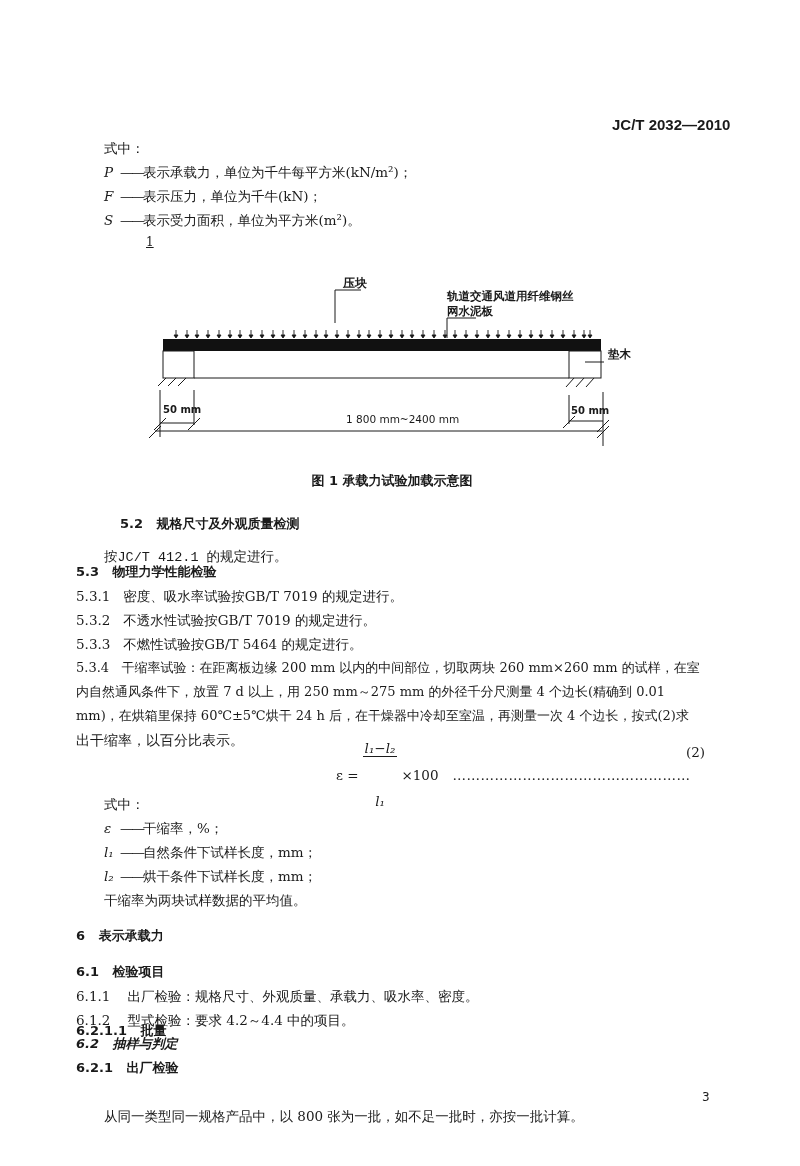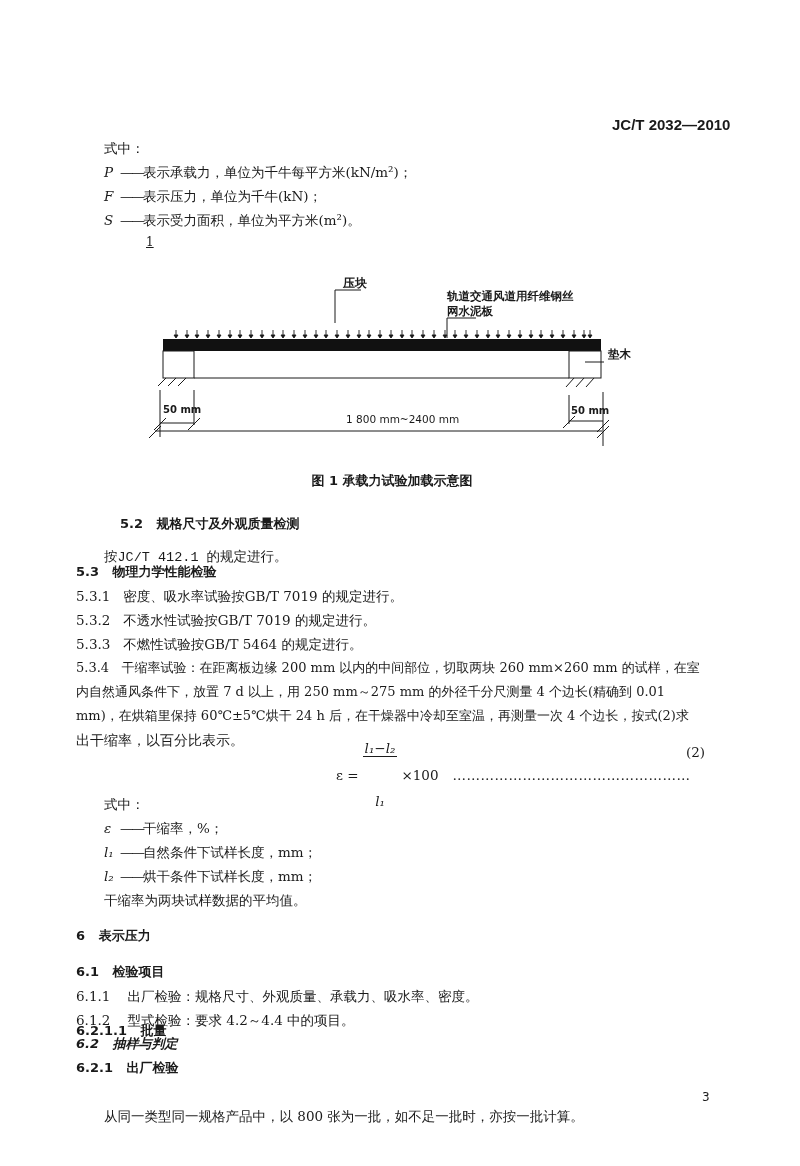--- a/index.html
+++ b/index.html
@@ -217,21 +217,21 @@
 </div>
 <div class="abs t" style="left:104px; top:842px;">
   <span class="var">l₁</span><span class="dash">——</span><span>自然条件下试样长度，mm；</span>
 </div>
 <div class="abs t" style="left:104px; top:866px;">
   <span class="var">l₂</span><span class="dash">——</span><span>烘干条件下试样长度，mm；</span>
 </div>
 <div class="abs t" style="left:104px; top:890px;">干缩率为两块试样数据的平均值。</div>
 
 <div class="abs t b" style="left:76px; top:926px;">
-  <span>6</span>&nbsp;&nbsp;&nbsp;<span>表示压力</span>
+  <span>6</span>&nbsp;&nbsp;&nbsp;<span>表示承载力</span>
 </div>
 <div class="abs t b" style="left:76px; top:962px;">
   <span>6.1</span>&nbsp;&nbsp;&nbsp;<span>检验项目</span>
 </div>
 <div class="abs t" style="left:76px; top:986px;">
   <span>6.1.1</span>&nbsp;&nbsp;&nbsp;&nbsp;<span>出厂检验：规格尺寸、外观质量、承载力、吸水率、密度。</span>
 </div>
 <div class="abs t" style="left:76px; top:1010px;">
   <span>6.1.2</span>&nbsp;&nbsp;&nbsp;&nbsp;<span>型式检验：要求 4.2～4.4 中的项目。</span>
 </div>

